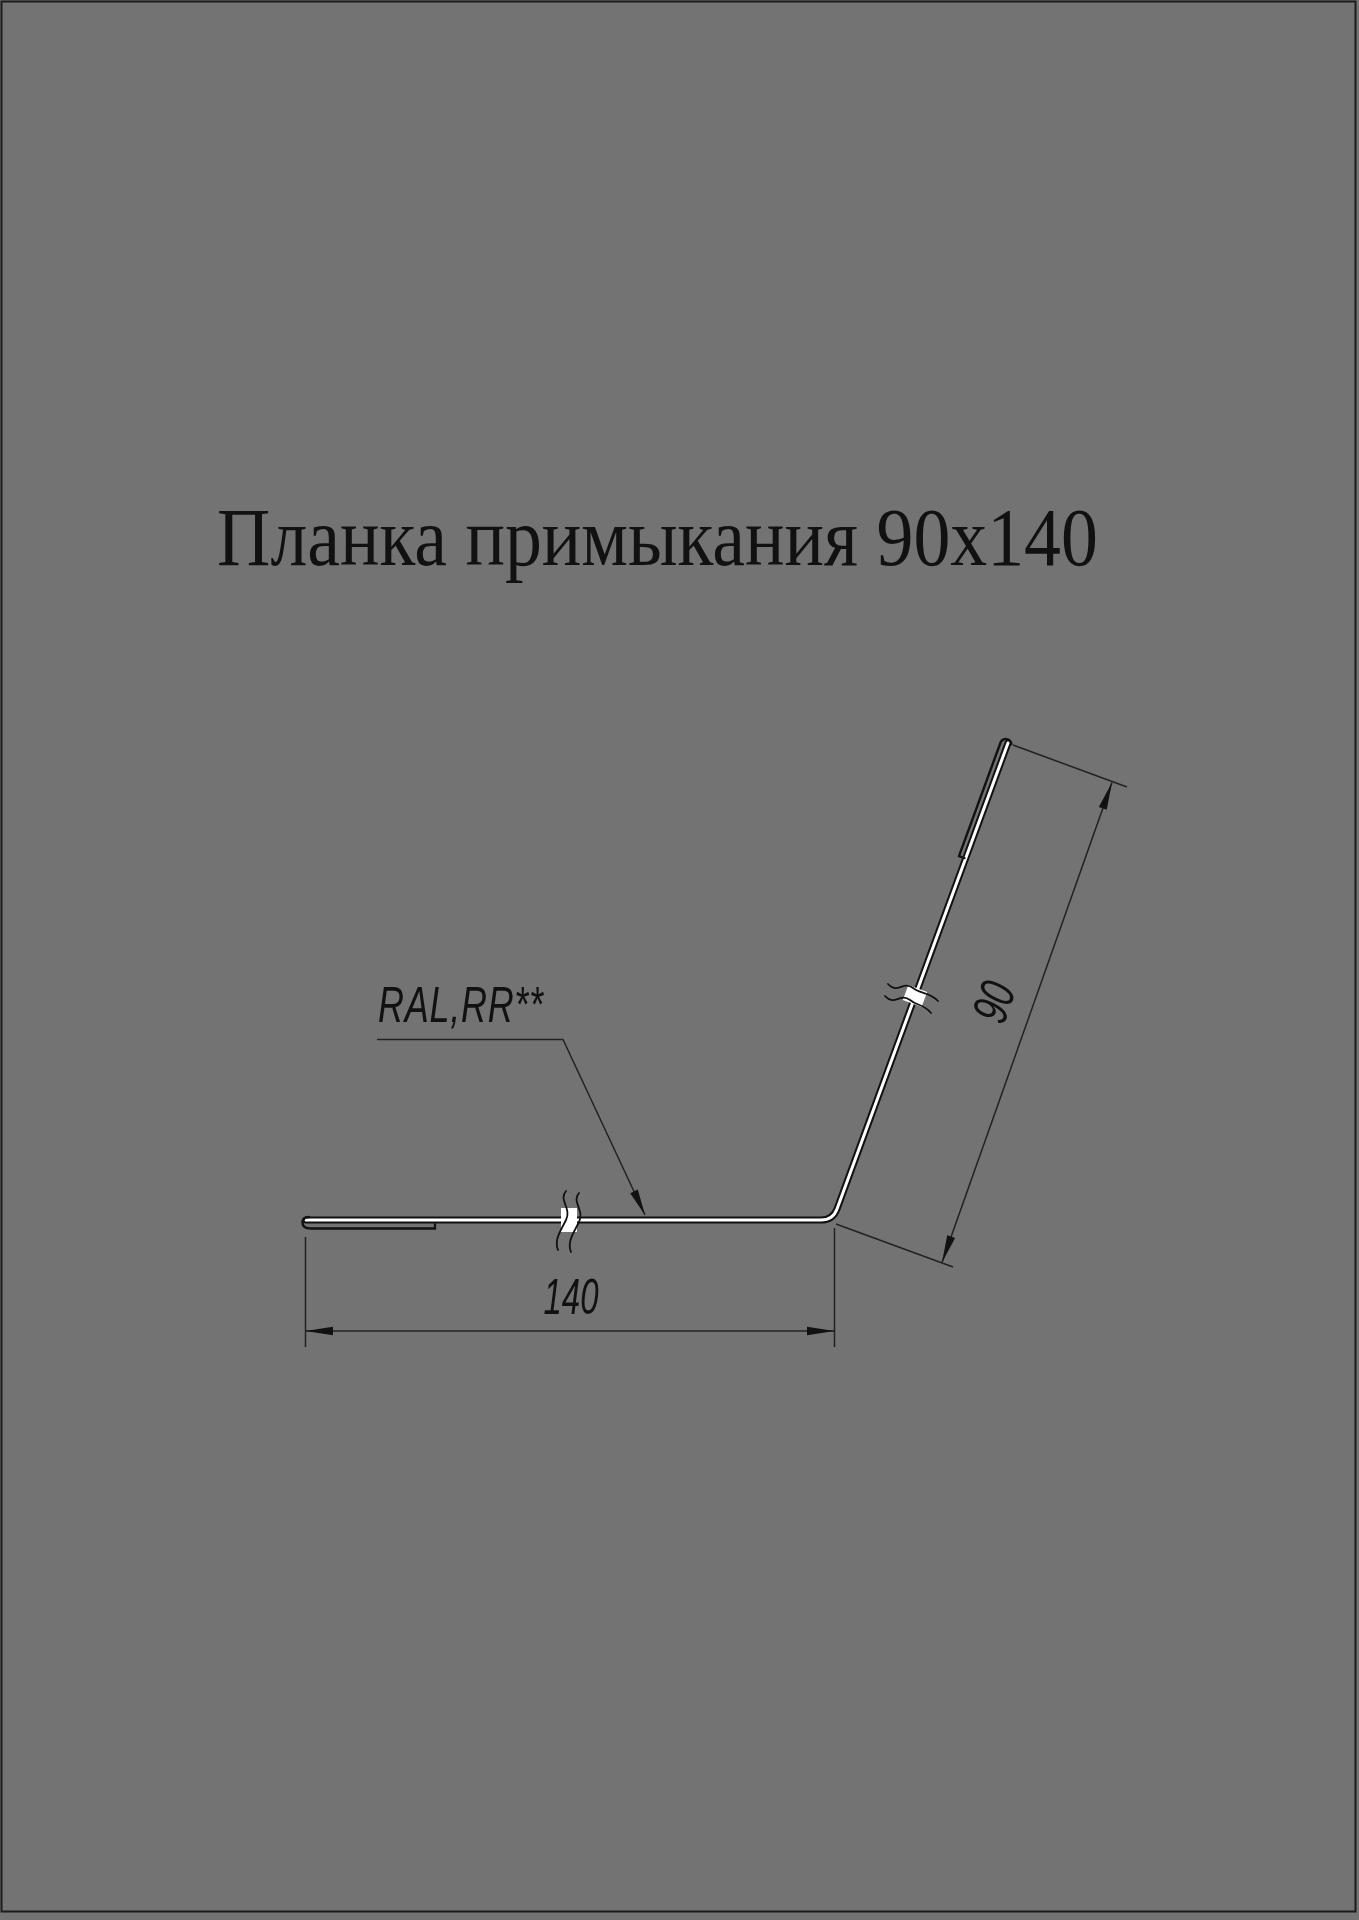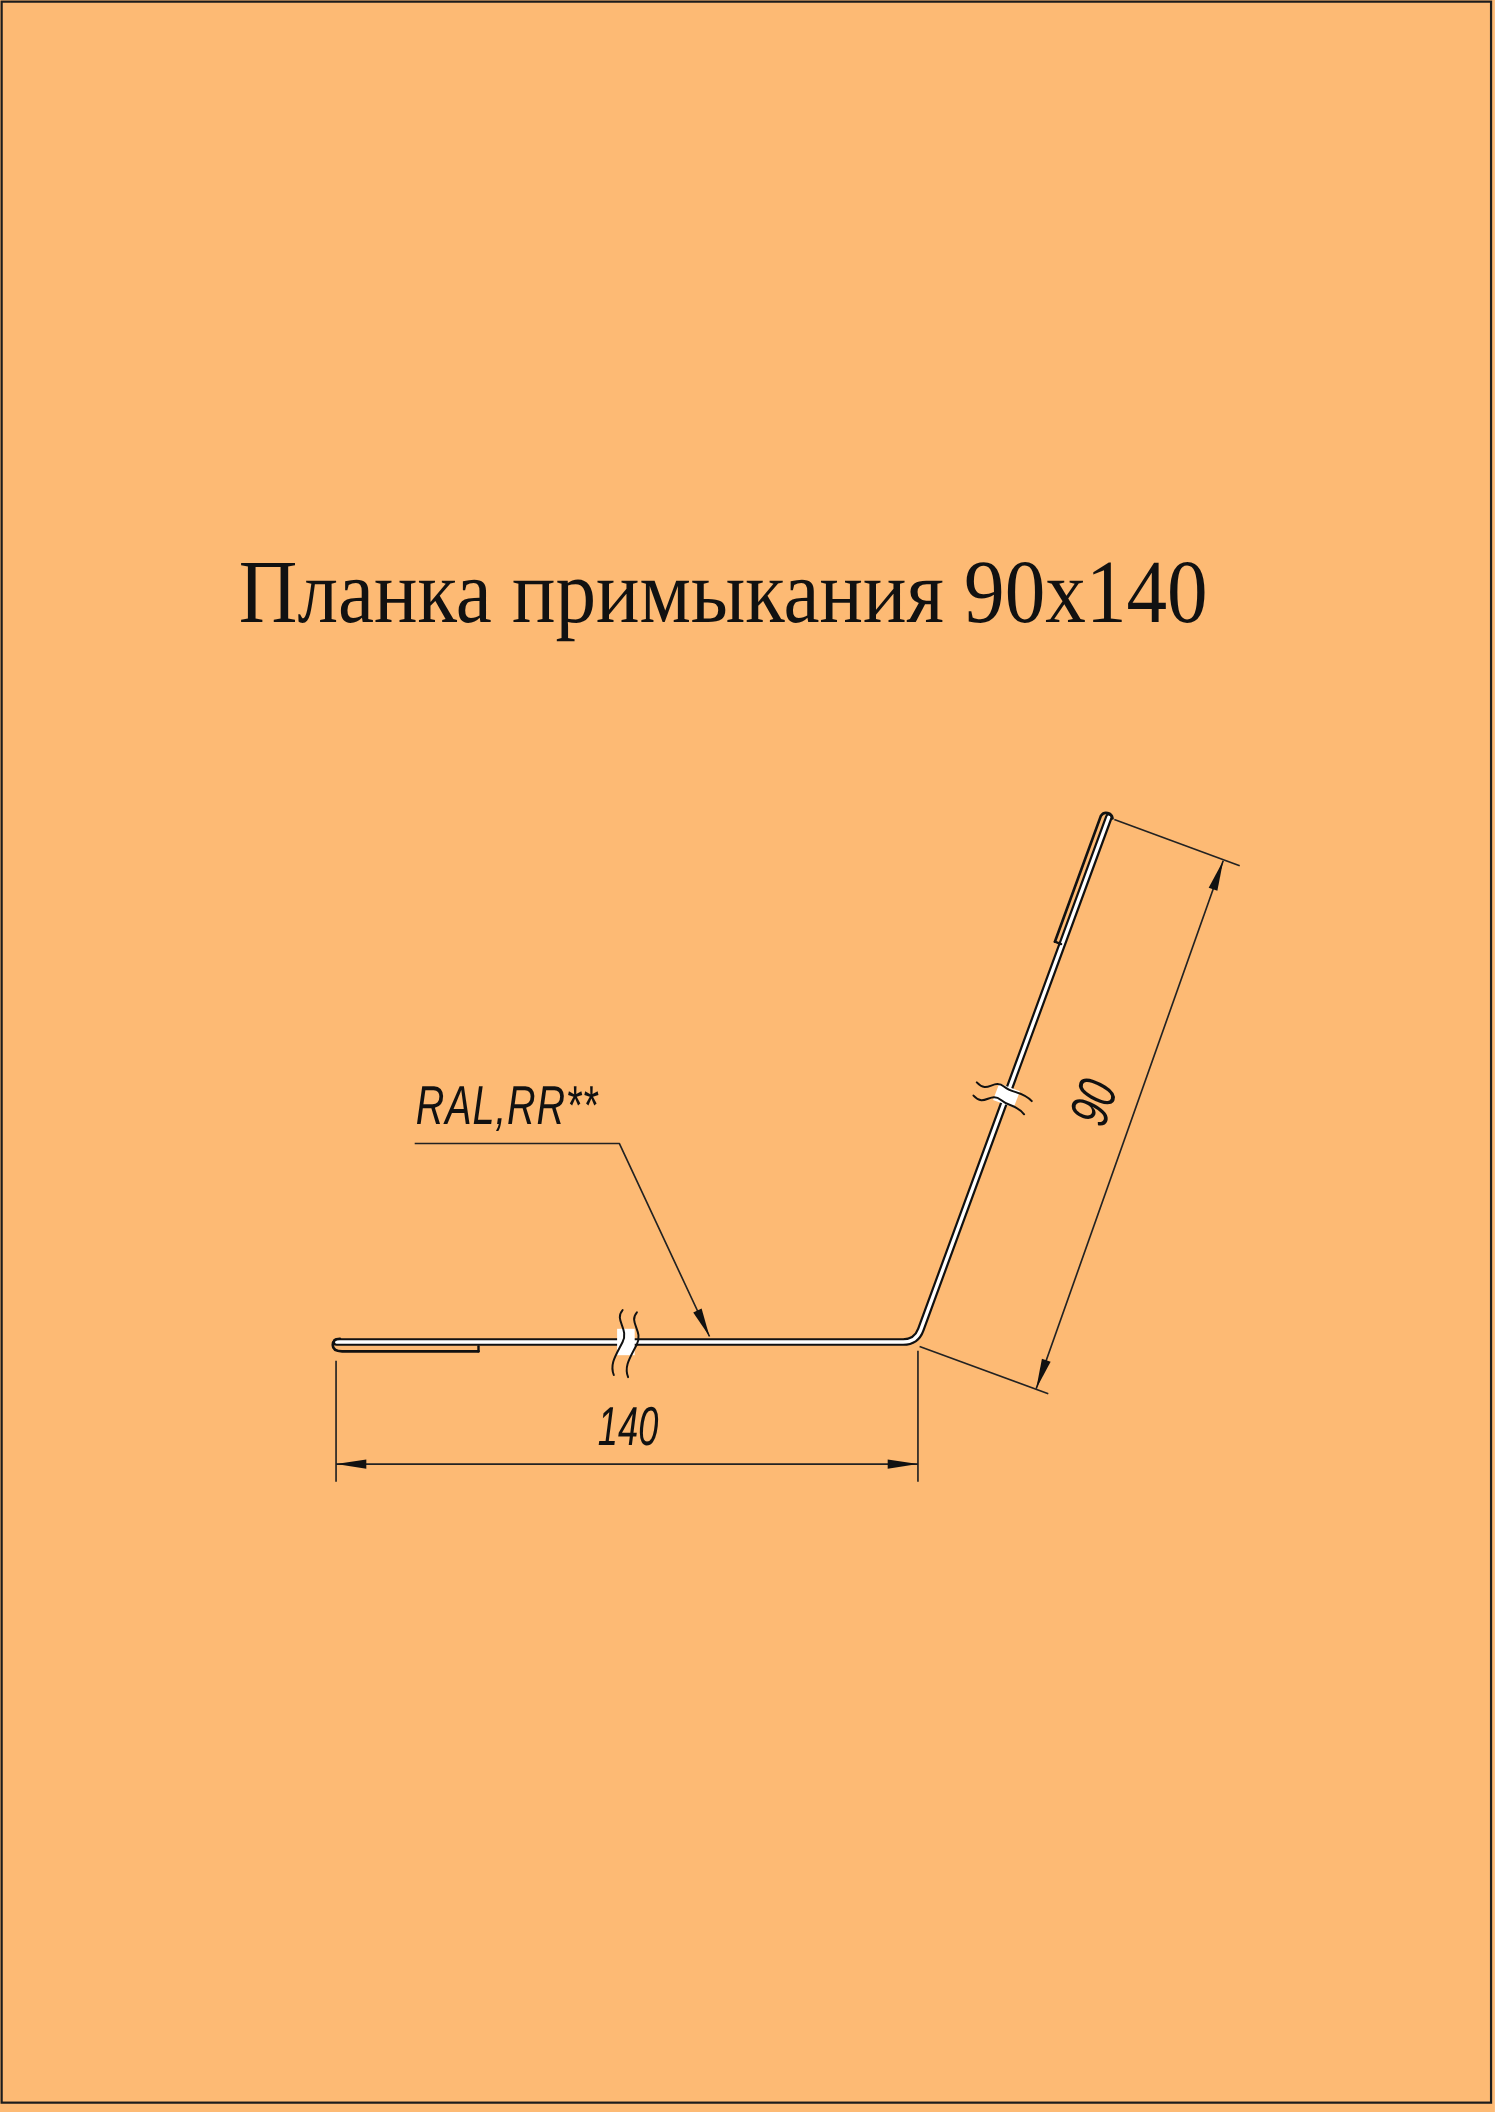--- a/index.html
+++ b/index.html
@@ -4,21 +4,21 @@
 <style>
   html, body {
     margin: 0;
     padding: 0;
     background: #ffffff;
   }
   .page {
     position: relative;
     width: 1359px;
     height: 1920px;
-    background: #fdba74;
+    background: #737373;
     overflow: hidden;
     font-family: "Liberation Sans", sans-serif;
   }
   .linework {
     position: absolute;
     left: 0;
     top: 0;
   }
   .drawing-title {
     position: absolute;

